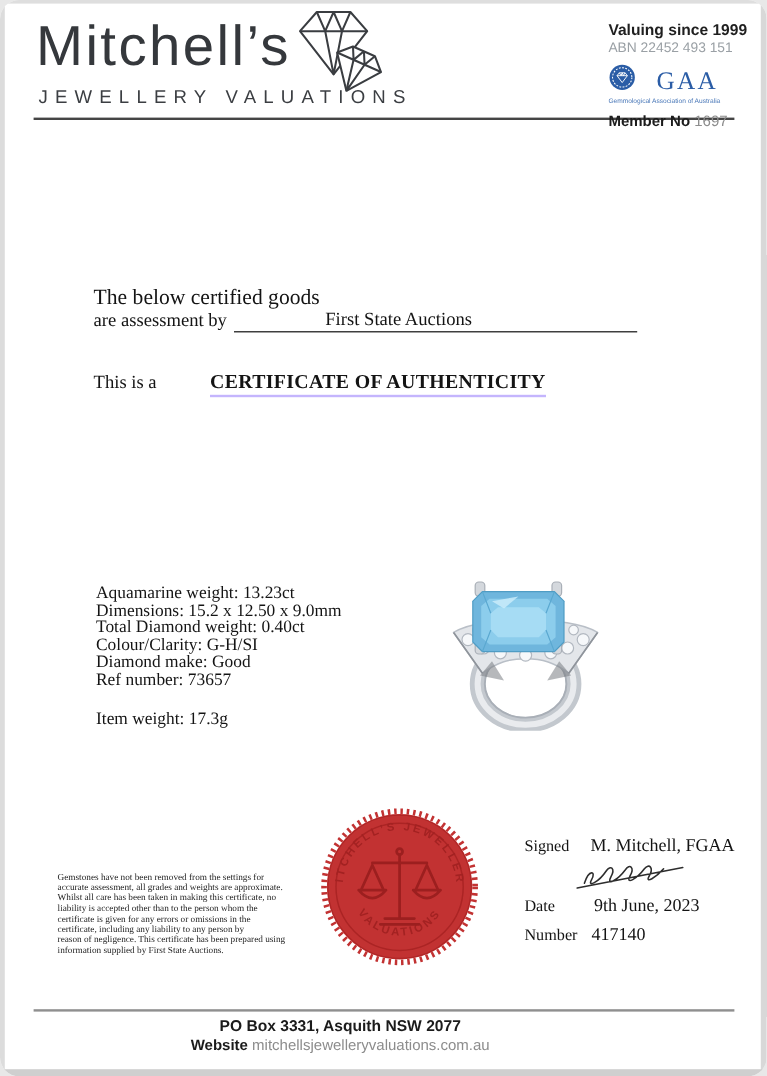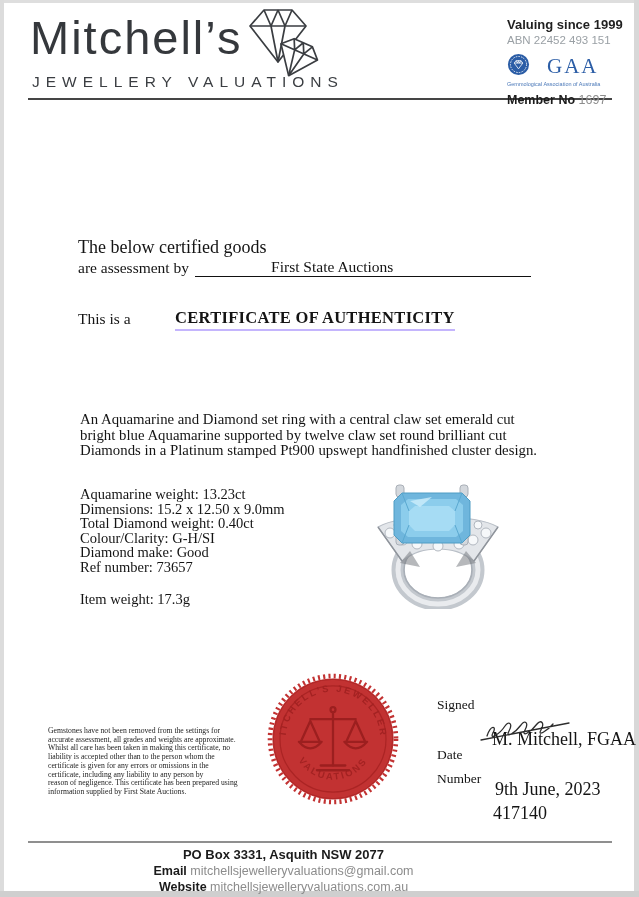--- a/index.html
+++ b/index.html
@@ -1,20 +1,20 @@
 <!DOCTYPE html>
 <html><head>
 <meta charset="utf-8">
 <style>
   * { margin:0; padding:0; box-sizing:border-box; }
   html,body { background:#e8e8e8; }
   #page {
     position:relative; width:639px; height:897px; margin:0 auto;
     background:#ffffff; overflow:hidden;
-    font-family:"Liberation Serif", serif; color:#141414;
+    font-family:"Liberation Serif", serif; color:#141414;border-radius:16px;
   }
   
   .edge { position:absolute; background:#d6d6d6; }
   .edge.top    { left:0; top:0; width:100%; height:3px; background:#dedede; }
   .edge.left   { left:0; top:0; width:4px; height:100%; background:#dcdcdc; }
   .edge.right  { right:0; top:0; width:5px; height:100%; background:#d8d8d8; }
   .edge.bottom { left:0; bottom:0; width:100%; height:6px; background:#cfcfcf; }
 
   
   .brand-name {
@@ -68,21 +68,21 @@
   .disclaimer {
     position:absolute; left:48px; top:727px; width:220px;
     font-size:7.7px; line-height:8.7px; color:#232323;
   }
 
   
   .seal { position:absolute; left:262px; top:668px; }
 
   
   .sig-label { position:absolute; font-size:13.5px; }
-  .sig-value { position:absolute; font-size:18px; white-space:nowrap;margin-top:32px; }
+  .sig-value { position:absolute; font-size:15px; white-space:nowrap; }
   .lbl-signed { left:437px; top:697px; }
   .val-signed { left:492px; top:697px; }
   .signature-svg { position:absolute; left:477px; top:714px; }
   .lbl-date   { left:437px; top:747px; }
   .val-date   { left:495px; top:747px; }
   .lbl-number { left:437px; top:771px; }
   .val-number { left:493px; top:771px; }
 
   
   .footer-rule { position:absolute; left:28px; top:841px; width:584px; height:2px; background:#8f8f8f; }
@@ -137,21 +137,20 @@
   </div>
 
   <div class="goods-line1">The below  certified goods</div>
   <div class="goods-line2">
     <span>are assessment by</span><span class="blank-line"><span>First State Auctions</span></span>
   </div>
 
   <div class="thisis">This is a</div>
   <div class="cert-title">CERTIFICATE OF AUTHENTICITY</div>
 
-  <div class="description">An Aquamarine and Diamond set ring with a central claw set emerald cut bright blue Aquamarine supported by twelve claw set round brilliant cut Diamonds in a Platinum stamped Pt900 upswept handfinished cluster design.</div>
 
   <div class="specs">
     <div>Aquamarine weight: 13.23ct</div>
     <div>Dimensions: 15.2 x 12.50 x 9.0mm</div>
     <div>Total Diamond weight: 0.40ct</div>
     <div>Colour/Clarity: G-H/SI</div>
     <div>Diamond make: Good</div>
     <div>Ref number: 73657</div>
   </div>
   <div class="item-weight">Item weight: 17.3g</div>
@@ -243,21 +242,17 @@
   </span>
   <div class="sig-label lbl-date">Date</div>
   <div class="sig-value val-date">9th June, 2023</div>
   <div class="sig-label lbl-number">Number</div>
   <div class="sig-value val-number">417140</div>
 
   <div class="footer-rule"></div>
   <div class="footer">
     <div class="footer-address">PO Box 3331, Asquith NSW 2077</div>
     <div class="footer-line">
-      <b>Email</b>
-      <span>mitchellsjewelleryvaluations@gmail.com</span>
-    </div>
-    <div class="footer-line">
       <b>Website</b>
       <span>mitchellsjewelleryvaluations.com.au</span>
     </div>
   </div>
 </div>
 
 </body></html>

